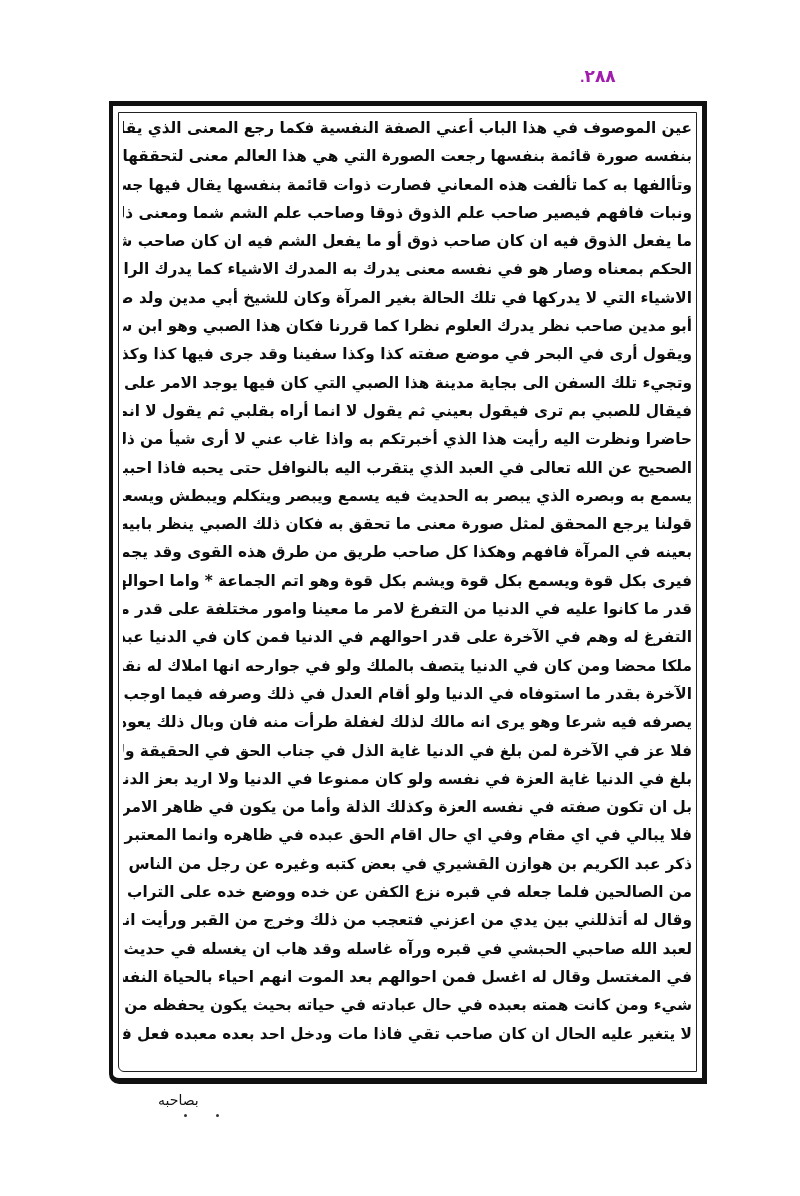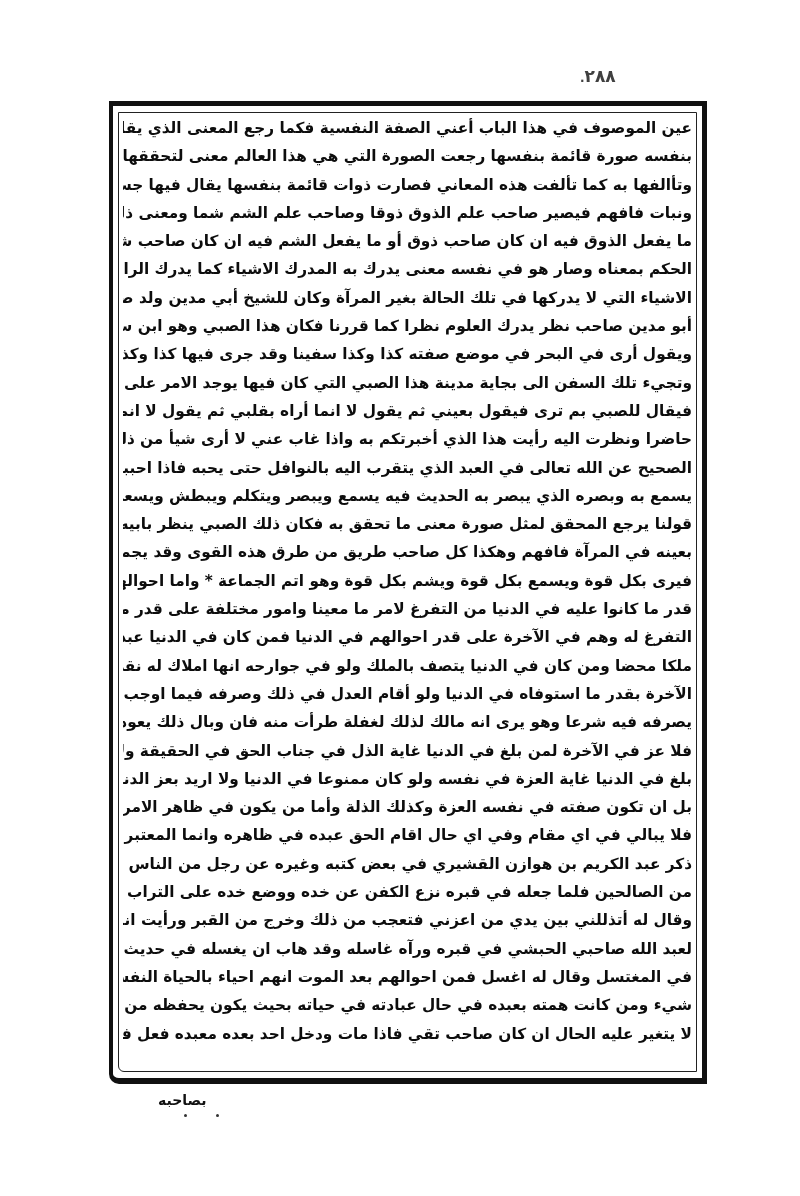--- a/index.html
+++ b/index.html
@@ -16,21 +16,21 @@
       color: #111111;
     }
     .page-number {
       position: absolute;
       top: 66px;
       left: 578px;
       font-size: 17px;
       font-weight: bold;
       letter-spacing: 1px;
       direction: rtl;
-      color: #404040;
+      color: #a21caf;
     }
     .page-number .dot {
       font-size: 12px;
       margin-left: 2px;
       vertical-align: baseline;
     }
     .frame-outer {
       position: absolute;
       left: 109px;
       top: 101px;
@@ -70,21 +70,21 @@
       text-align: justify;
       text-align-last: justify;
       font-family: "DejaVu Sans", sans-serif;
       color: #0d0d0d;
     }
     .catchword {
       position: absolute;
       top: 1092px;
       left: 158px;
       font-size: 14px;
-      font-weight: bold;
+      font-weight: normal;
       direction: rtl;
       color: #111;
     }
     .speck {
       position: absolute;
       width: 3px;
       height: 3px;
       border-radius: 50%;
       background: #333;
     }

